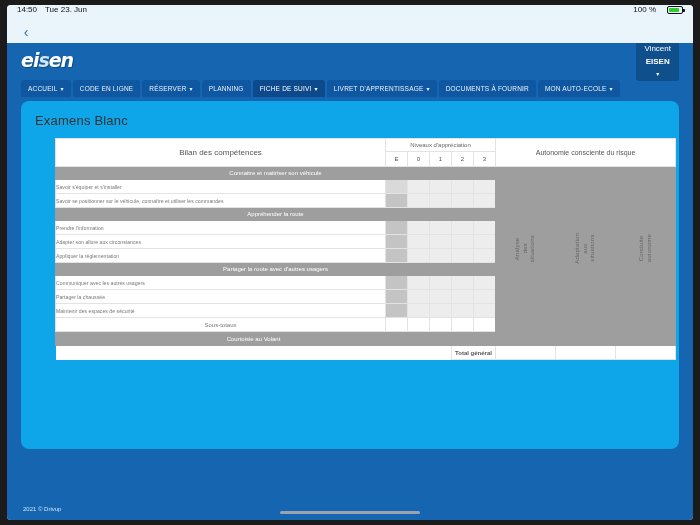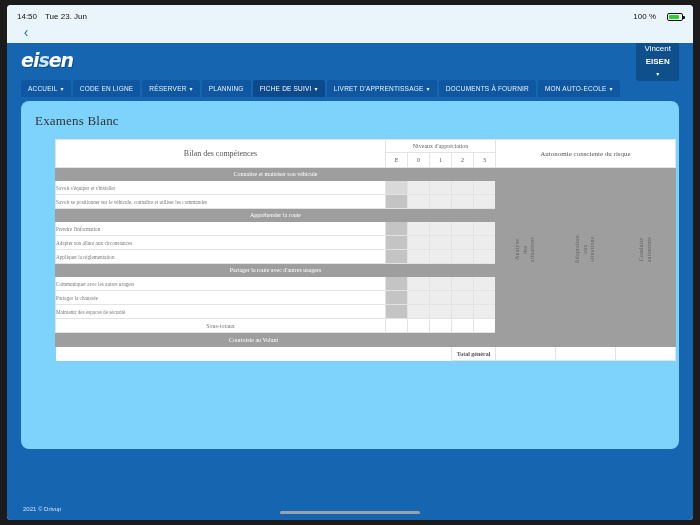--- a/index.html
+++ b/index.html
@@ -20,21 +20,21 @@
     width: 686px; height: 515px;
     background: #e9f4fb;
     border-radius: 4px;
     overflow: hidden;
     display: flex; flex-direction: column;
   }
   
   .statusbar {
     height: 16px;
     background: #e9f4fb;
-    display: flex; align-items: flex-end;
+    display: flex; align-items: flex-start;
     padding: 0 10px;
     font-size: 8px;
     color: #111;
     flex: 0 0 auto;
   }
   .sb-left { display: flex; gap: 8px; align-items: center; }
   .sb-right { margin-left: auto; display: flex; gap: 11px; align-items: center; }
   .battery {
     width: 16px; height: 8px;
     border: 1px solid #111; border-radius: 2px;
@@ -109,27 +109,26 @@
     display: flex; align-items: center; gap: 3px;
     letter-spacing: .2px;
   }
   .nav-item.active {
     background: #0c4a8c;
     color: #fff;
   }
   
   .card {
     margin: 4px 14px 0 14px;
-    background: #7dd3fc;
+    background: #0ea5e9;
     border-radius: 8px;
     height: 348px;
     padding: 12px 14px 0 14px;
     position: relative;
     overflow: hidden;
-    font-family: Liberation Serif, serif;
   }
   .card h1 {
     font-size: 13px;
     font-weight: normal;
     color: #333;
     margin-bottom: 10px;
     letter-spacing: .2px;
   }
   
   .sheet {

